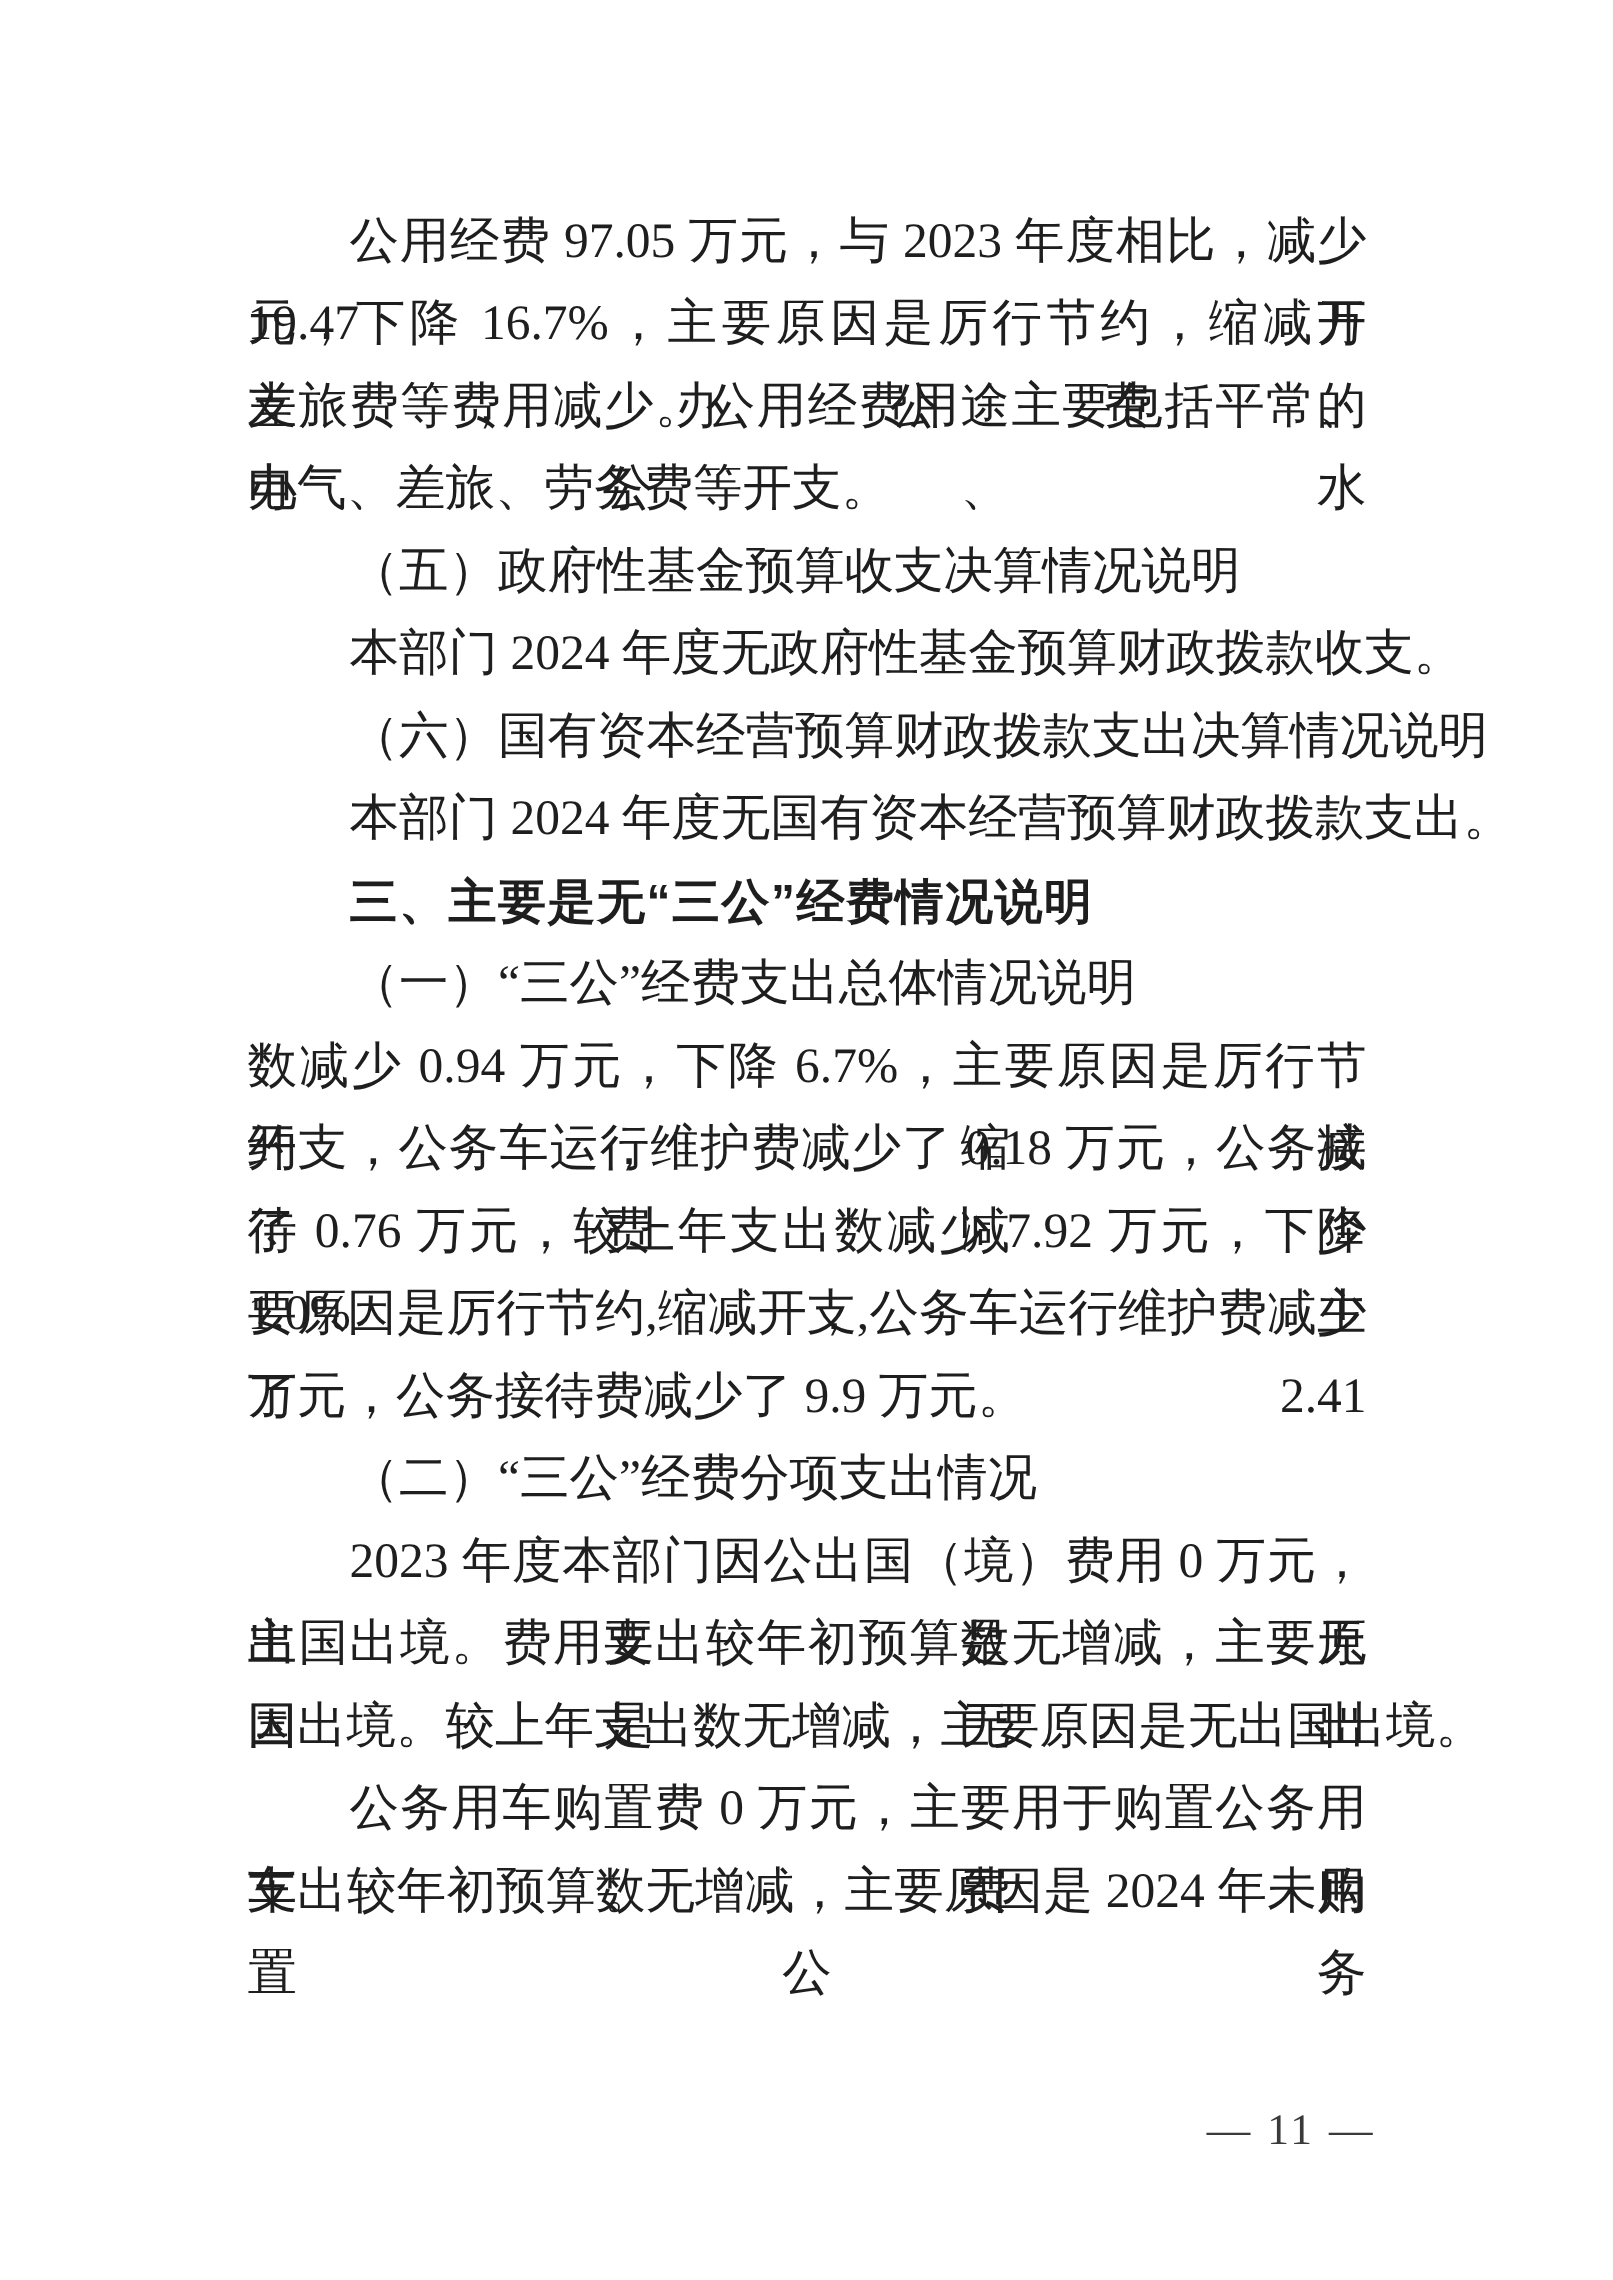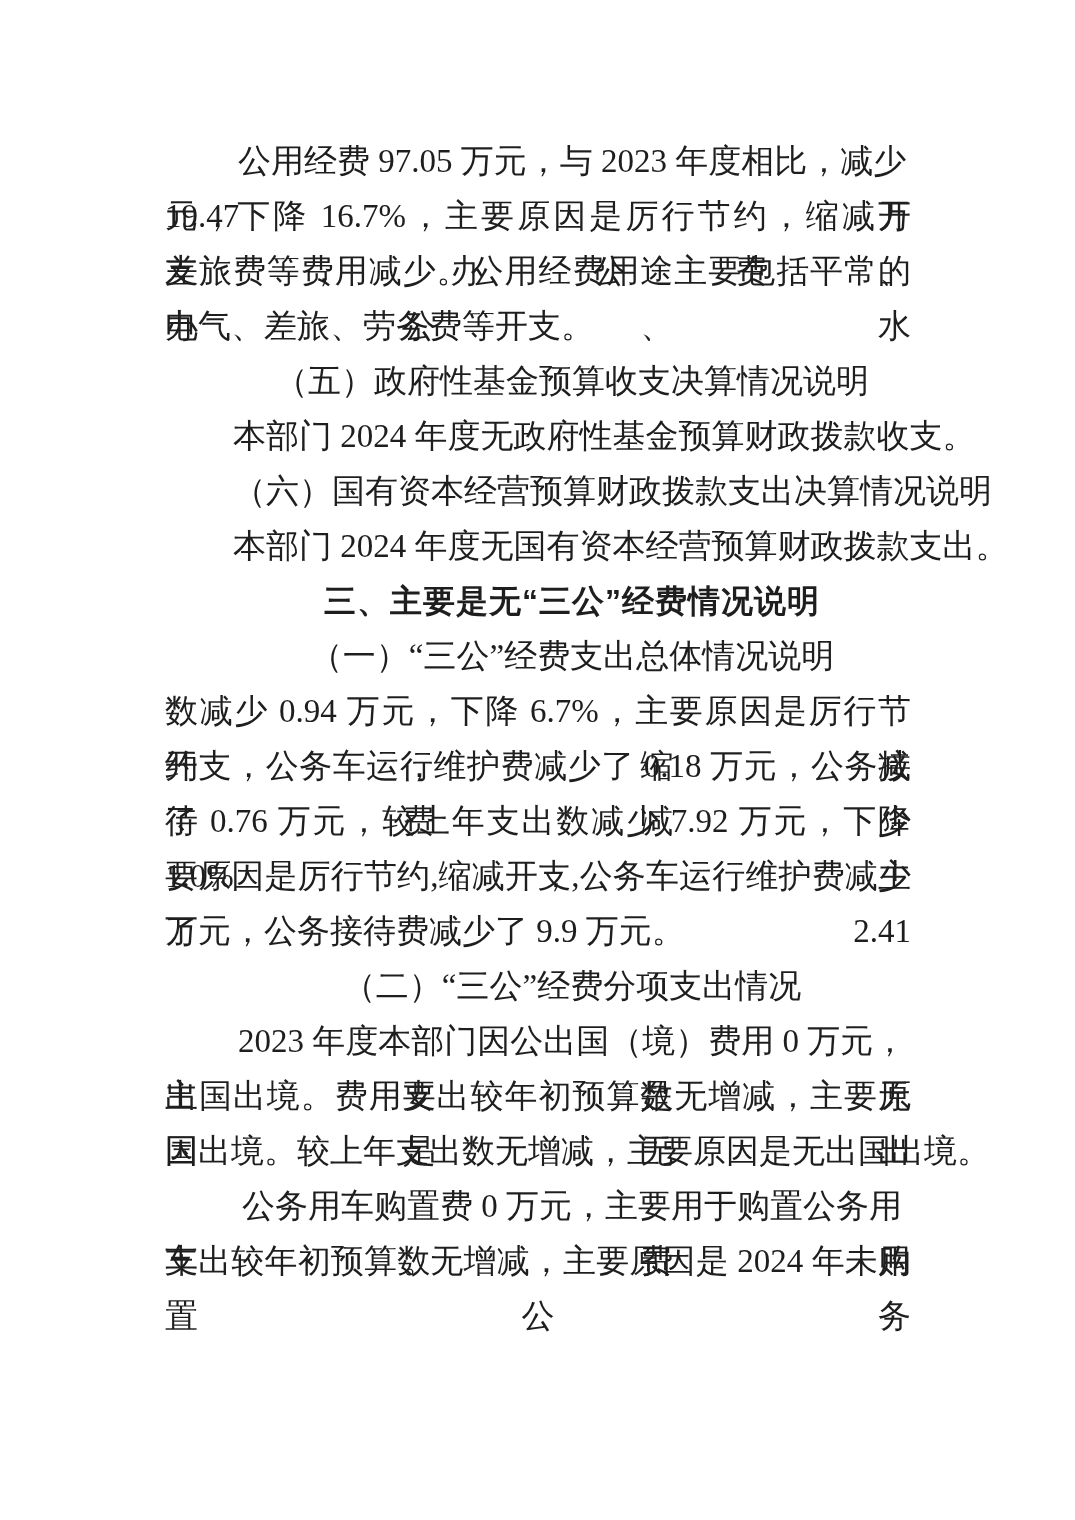--- a/index.html
+++ b/index.html
@@ -30,21 +30,20 @@
     white-space: nowrap;
     color: #1e1e1e;
   }
   .line.stretch {
     white-space: normal;
     text-align: justify;
     text-align-last: justify;
   }
   .line.indent {
     text-indent: 68px;
-    text-align: center;
   }
   .line.heading-bold {
     font-family: "Liberation Sans", "DejaVu Sans", sans-serif;
     font-weight: 700;
     font-size: 32px;
     letter-spacing: 1px;
   }
   .footer {
     position: absolute;
     left: 165px;
@@ -79,13 +78,16 @@
       <div class="line stretch">要原因是厉行节约,缩减开支,公务车运行维护费减少了 2.41</div>
       <div class="line">万元，公务接待费减少了 9.9 万元。</div>
       <div class="line indent heading">（二）“三公”经费分项支出情况</div>
       <div class="line indent stretch">2023 年度本部门因公出国（境）费用 0 万元，主要是无</div>
       <div class="line stretch">出国出境。费用支出较年初预算数无增减，主要原因是无出</div>
       <div class="line">国出境。较上年支出数无增减，主要原因是无出国出境。</div>
       <div class="line indent stretch">公务用车购置费 0 万元，主要用于购置公务用车。费用</div>
       <div class="line stretch">支出较年初预算数无增减，主要原因是 2024 年未购置公务</div>
     </main>
 
+  <div class="footer">
+    <span>— 11 —</span>
+  </div>
 </div>
 
 </body></html>

